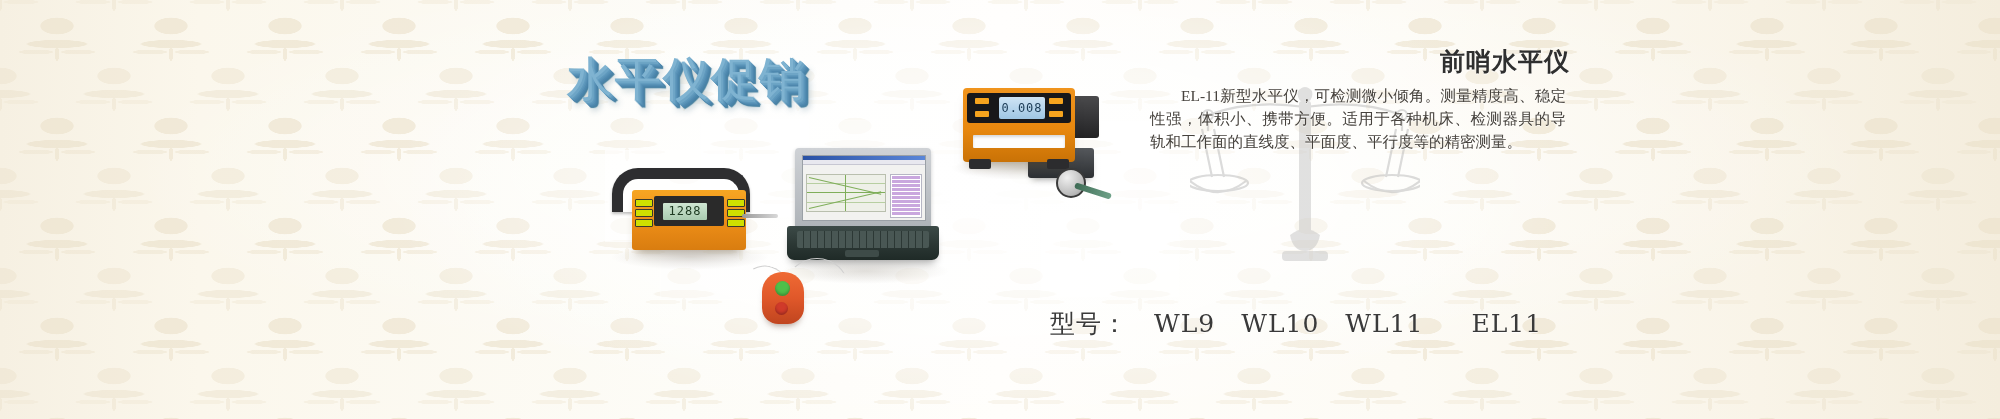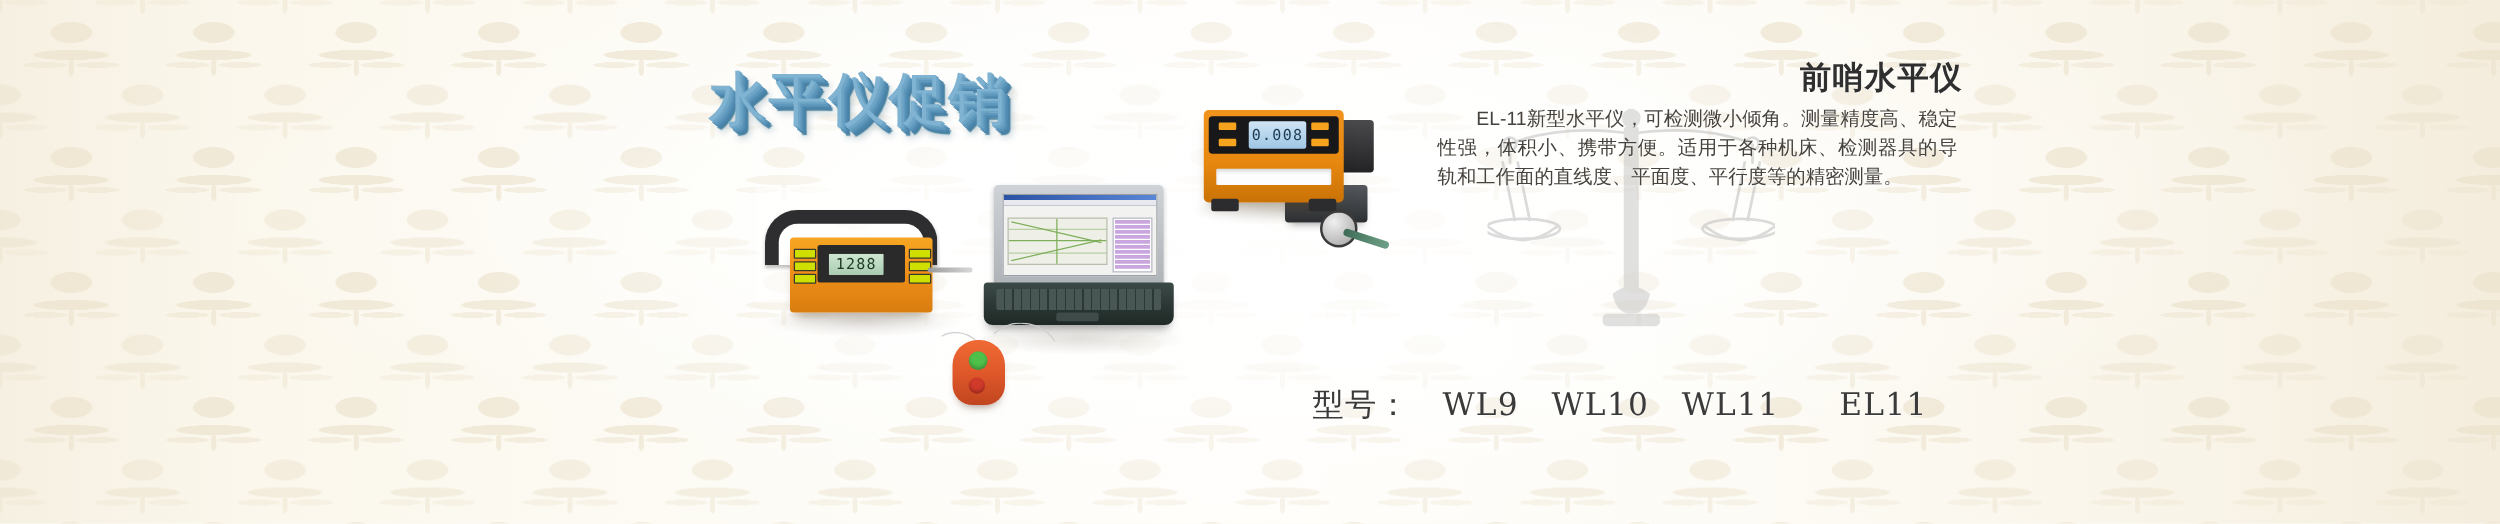--- a/index.html
+++ b/index.html
@@ -56,21 +56,21 @@
   
   .right-col{position:absolute;left:1140px;top:48px;width:430px;}
   .title-sub{
     font-family:"DejaVu Sans","Liberation Sans",sans-serif;
     font-size:25px;color:#2f2f2f;letter-spacing:1px;
     text-align:right;margin:0 0 8px 0;line-height:1.1;
     text-shadow:0 1px 1px rgba(255,255,255,.9);
   }
   .desc{
     margin:0 0 0 0;padding:0 4px 0 10px;
-    font-family:Liberation Sans, sans-serif;
+    font-family:Liberation Serif, serif;
     font-size:15.5px;color:#46423d;line-height:23px;
     text-align:justify;text-indent:2em;
     text-shadow:0 1px 1px rgba(255,255,255,.85);
   }
   .models{
     position:absolute;left:1050px;top:307px;
     font-family:"DejaVu Serif","Liberation Serif",serif;
     font-size:25px;color:#3a3a3a;letter-spacing:1px;white-space:nowrap;
     text-shadow:0 1px 1px rgba(255,255,255,.9);
   }

